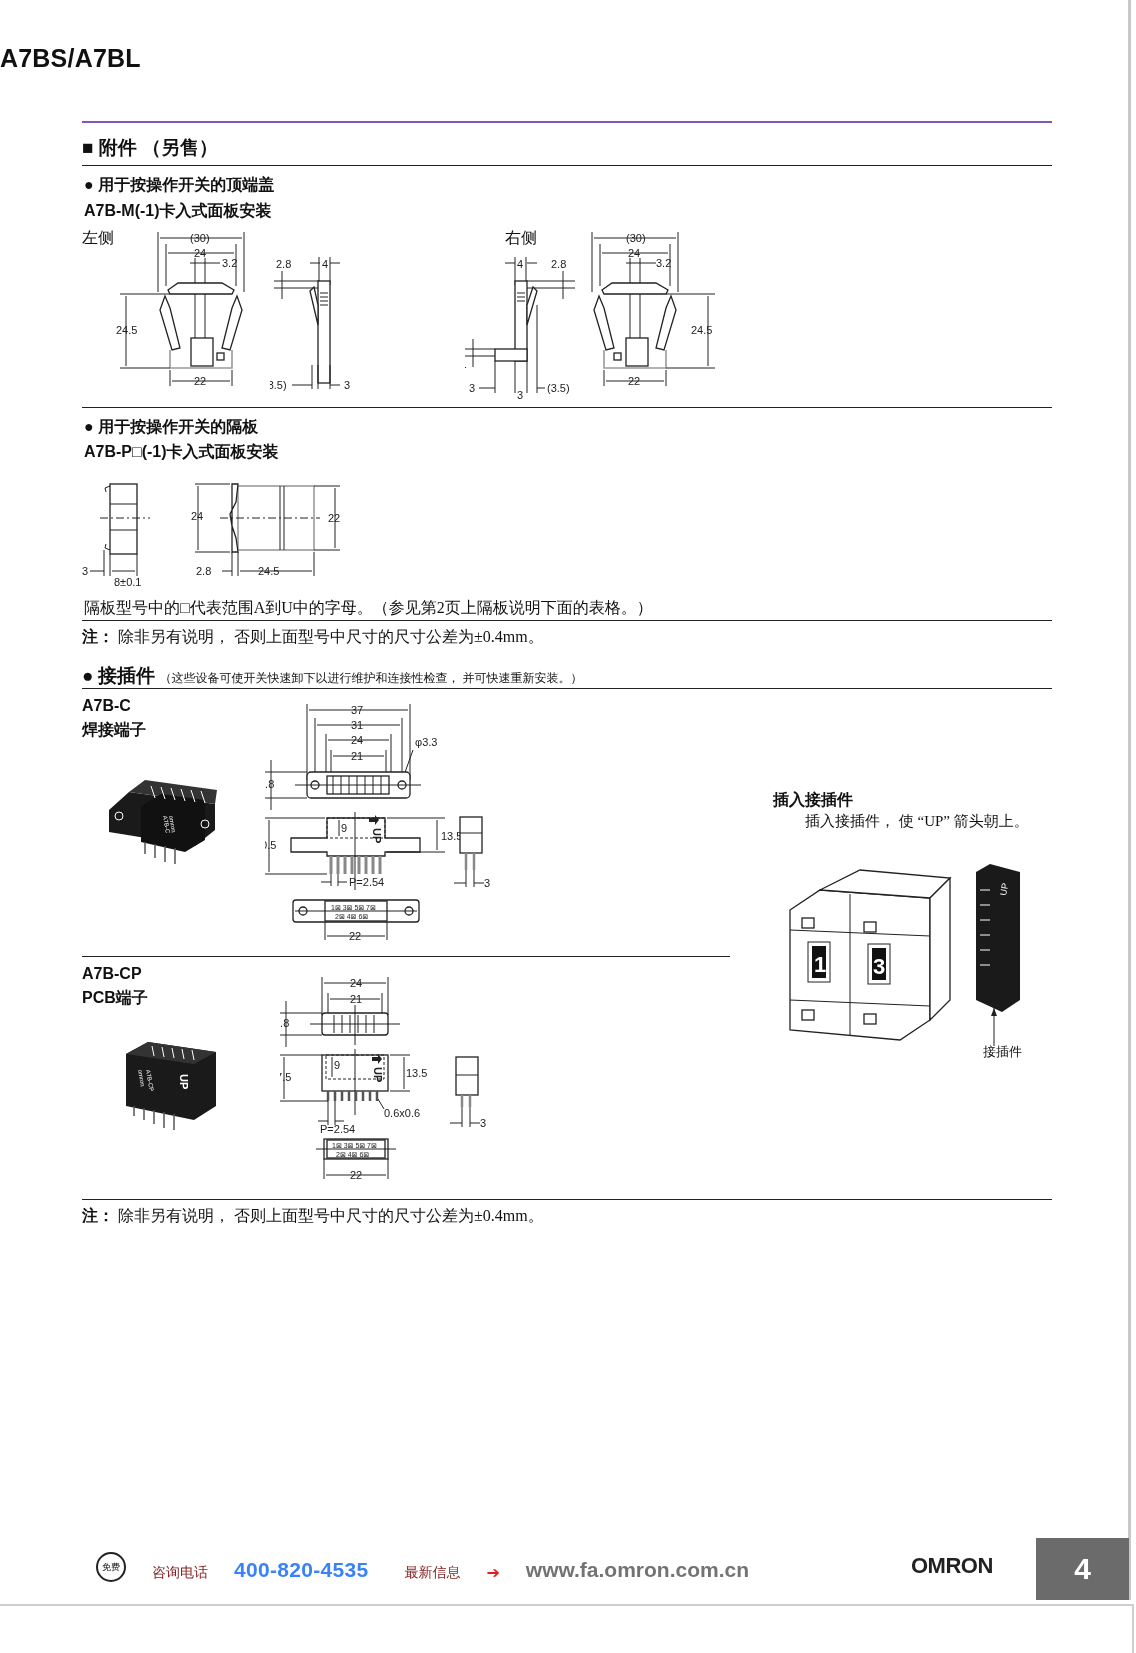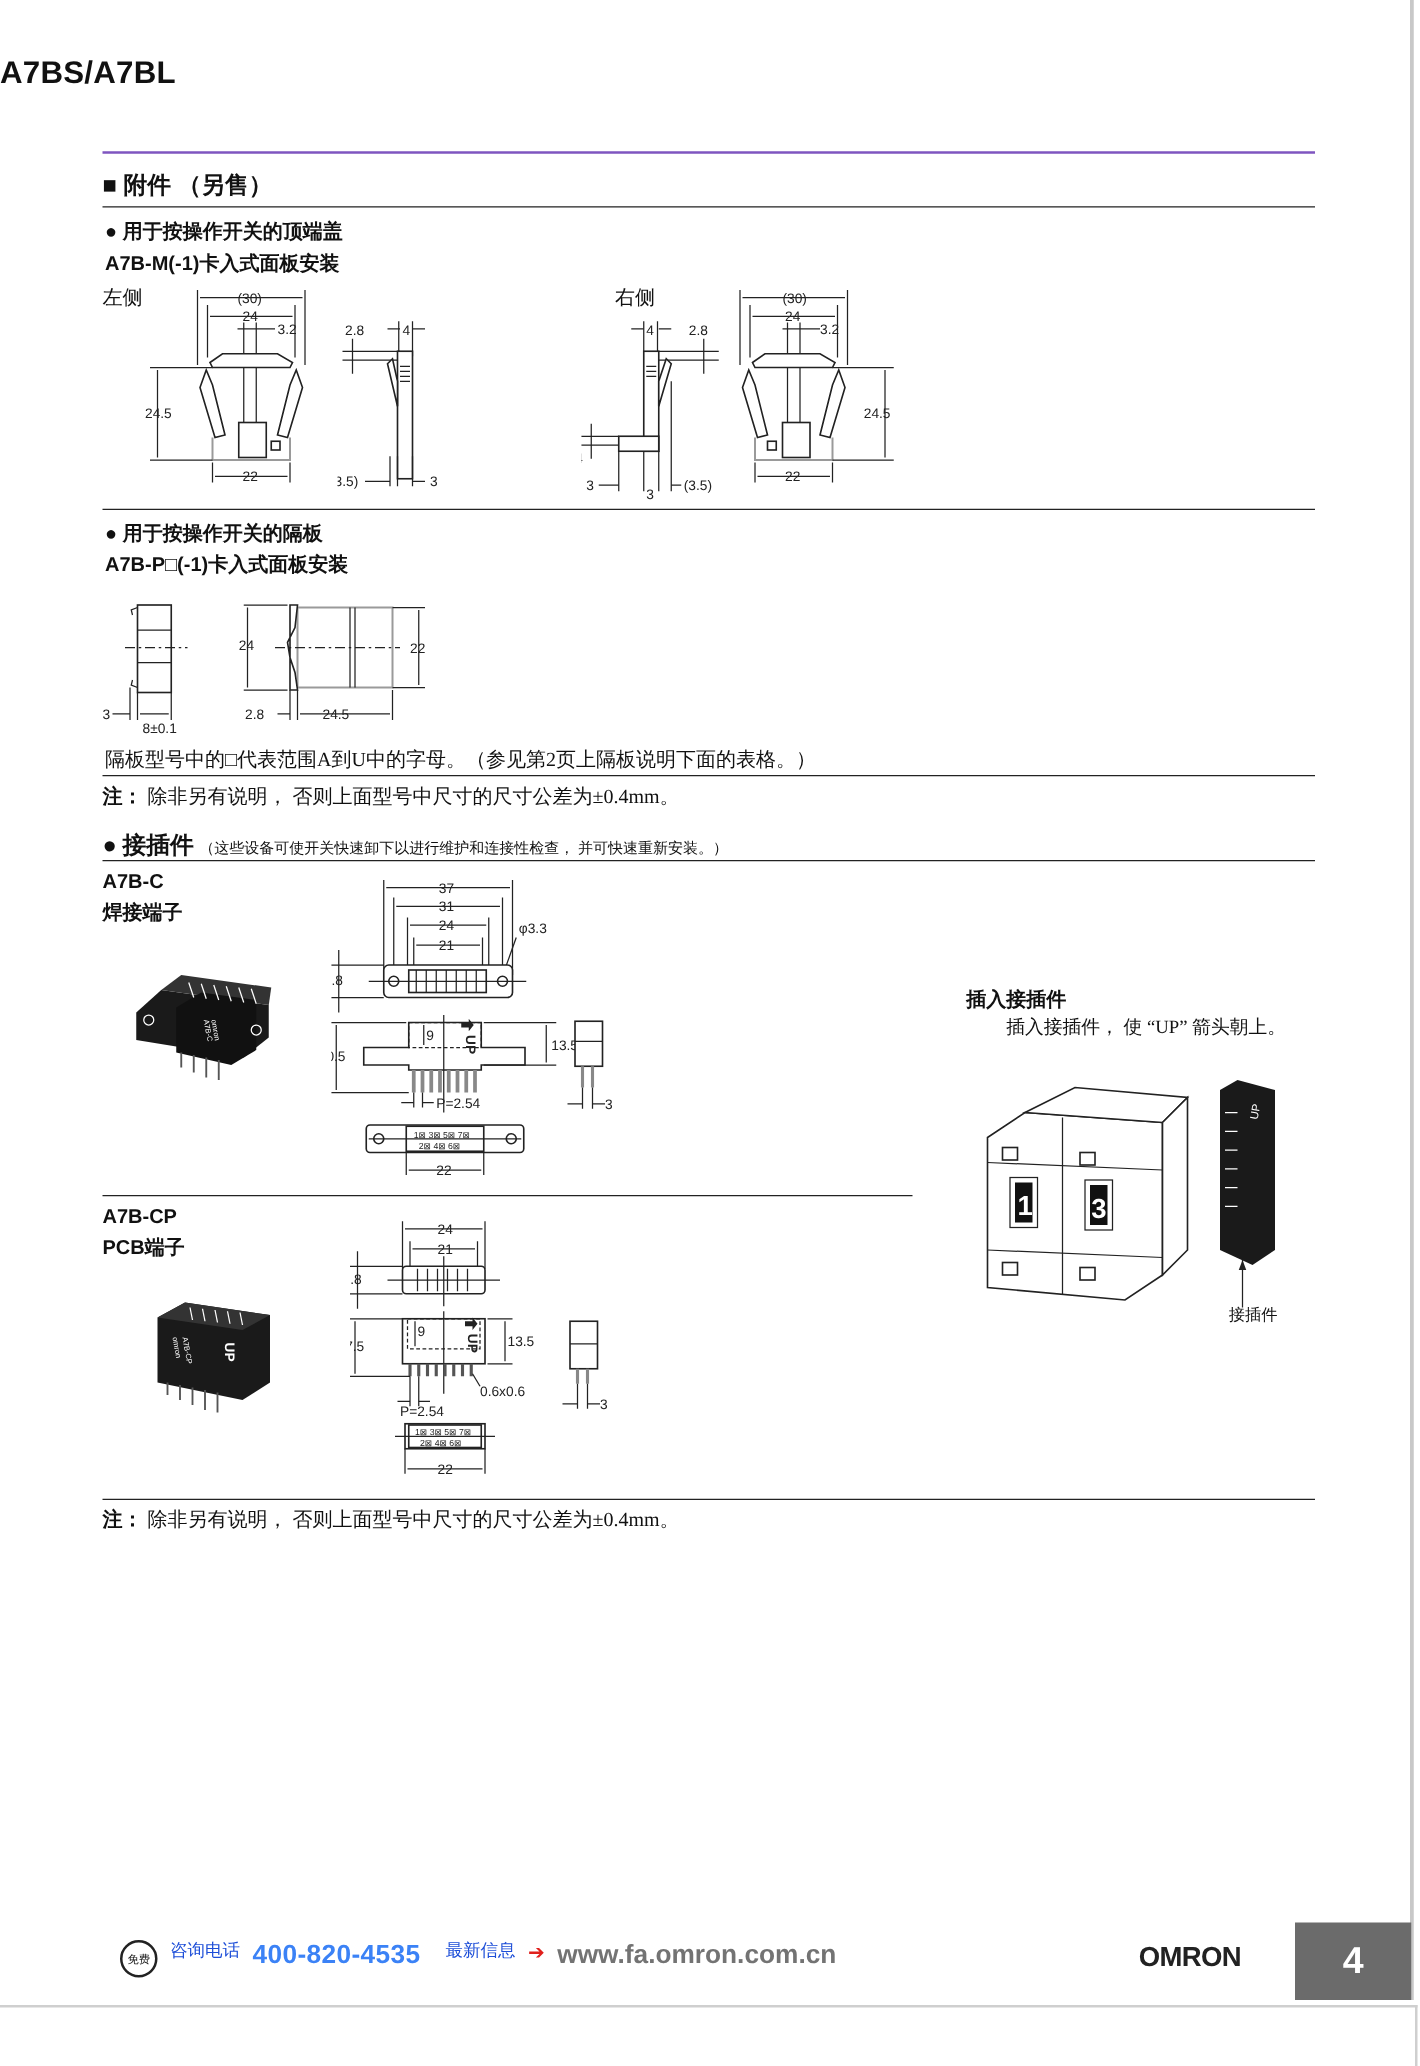--- a/index.html
+++ b/index.html
@@ -12,23 +12,23 @@
   .rule{position:absolute;height:1px;background:#222;}
   .h-section{font-size:19px;font-weight:bold;}
   .h-sub{font-size:16px;font-weight:bold;}
   .side-label{font-size:16px;}
   .note{font-size:16px;font-family:"Liberation Serif","DejaVu Serif",serif;}
   .note b{font-family:"Liberation Sans",sans-serif;}
   .dim{font-size:11px;font-family:"Liberation Sans",sans-serif;fill:#222;}
   svg .ln{stroke:#222;stroke-width:1;fill:none;}
   svg .part{stroke:#222;stroke-width:1.3;fill:#fff;}
   svg .gray{stroke:#9a9a9a;stroke-width:1.6;fill:none;}
-  .footer-phone{left:96px;top:1552px;display:flex;align-items:flex-start;gap:10px;}
+  .footer-phone{left:96px;top:1552px;display:flex;align-items:flex-end;gap:26px;}
   .phone-icon{width:30px;height:30px;border:2px solid #222;border-radius:50%;box-sizing:border-box;display:flex;align-items:center;justify-content:center;font-size:9px;}
-  .footer-small{font-size:14px;color:#1d4ed8;}
+  .footer-small{font-size:14px;color:#7f1d1d;}
   .footer-big{font-size:21px;font-weight:bold;color:#3b82f6;letter-spacing:0.3px;}
   .footer-url{font-size:21px;font-weight:bold;color:#737373;}
   .arrow-red{color:#e0201c;font-weight:bold;font-size:16px;}
   .omron{left:911px;top:1553px;font-size:22px;font-weight:900;letter-spacing:-0.5px;color:#222;}
   .pagebox{left:1036px;top:1538px;width:93px;height:62px;background:#6b6b6b;color:#fff;font-size:30px;font-weight:bold;display:flex;align-items:center;justify-content:center;}
 </style>
 </head>
 <body>
 
 <div class="page-border"></div>
@@ -42,21 +42,21 @@
   <span>附件 （另售）</span>
 </div>
 <div class="rule" style="left:82px;top:165px;width:970px;"></div>
 
 <div class="abs h-sub" style="left:84px;top:175px;">
   <span>●</span>
   <span>用于按操作开关的顶端盖</span>
 </div>
 <div class="abs h-sub" style="left:84px;top:201px;">A7B-M(-1)卡入式面板安装</div>
 <div class="abs side-label" style="left:82px;top:228px;">左侧</div>
-<div class="abs side-label" style="left:492px;top:228px;font-family:Liberation Serif, serif;">右侧</div>
+<div class="abs side-label" style="left:505px;top:228px;font-family:Liberation Serif, serif;">右侧</div>
 
 <svg class="abs" style="left:110px;top:228px;" width="150" height="165">
   <line class="ln" x1="48" y1="4" x2="48" y2="64"></line>
     <line class="ln" x1="134" y1="4" x2="134" y2="64"></line>
   <line class="ln" x1="50" y1="10" x2="132" y2="10"></line>
   <text class="dim" x="80" y="14">(30)</text>
   <line class="ln" x1="56" y1="16" x2="56" y2="58"></line>
     <line class="ln" x1="126" y1="16" x2="126" y2="58"></line>
   <line class="ln" x1="58" y1="25" x2="124" y2="25"></line>
   <text class="dim" x="84" y="29">24</text>

